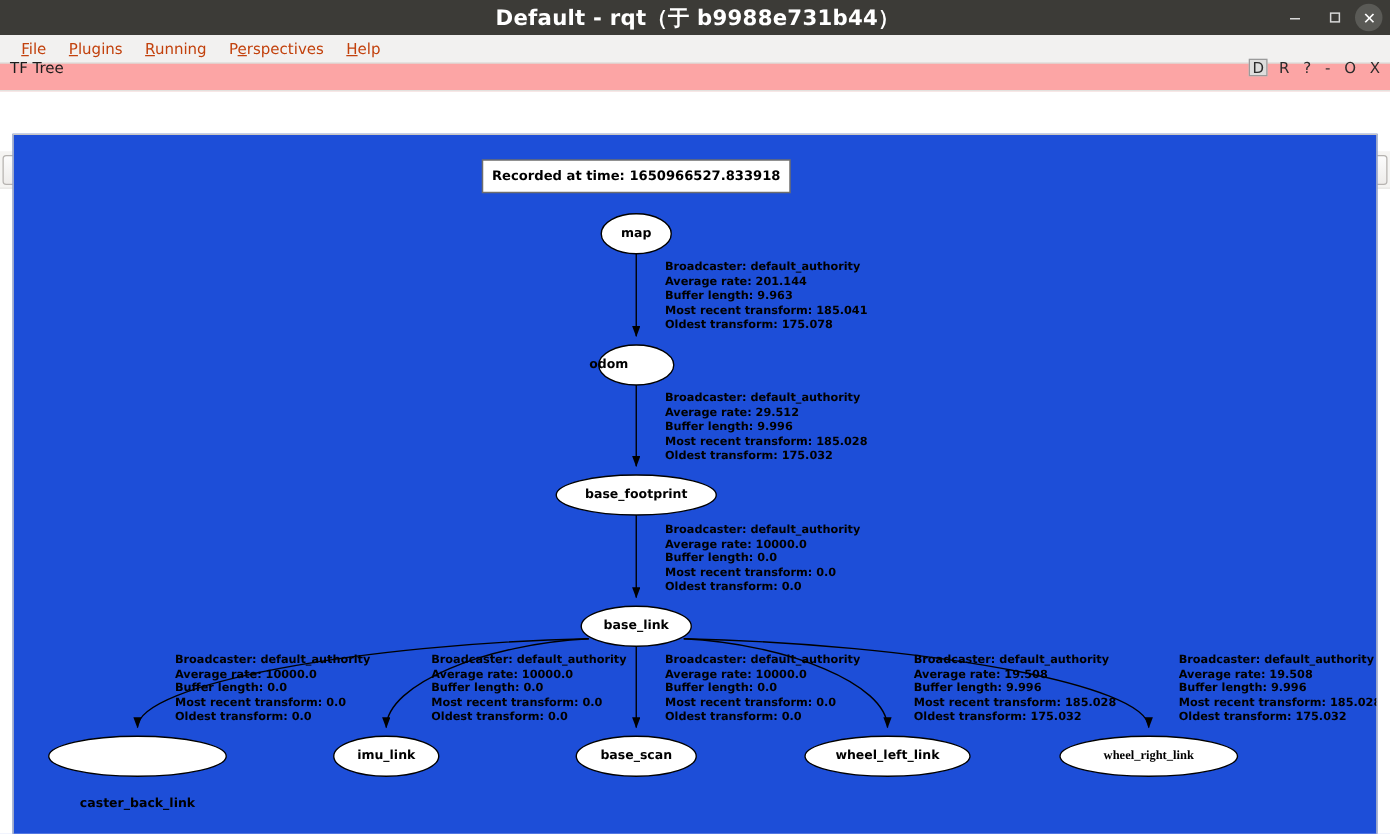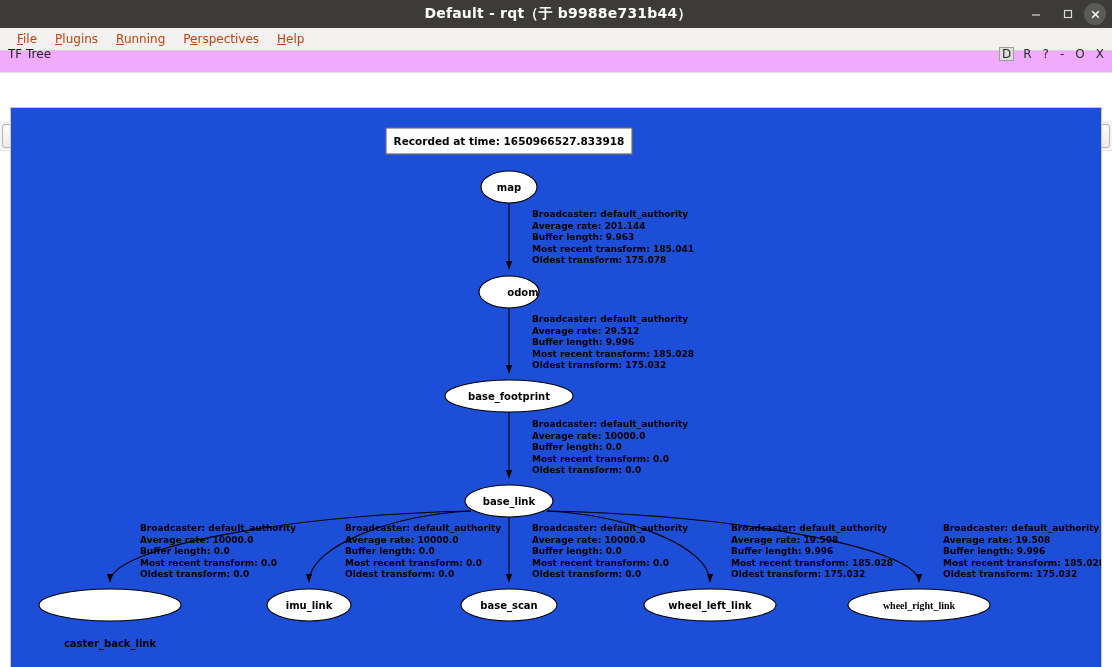--- a/index.html
+++ b/index.html
@@ -20,21 +20,21 @@
     height: 28px;
     background: #3c3b37;
     display: flex;
     align-items: center;
     position: relative;
   }
   .titlebar-title {
     flex: 1;
     text-align: center;
     color: #ffffff;
-    font-size: 14px;
+    font-size: 17px;
     font-weight: bold;
     letter-spacing: 0.2px;
     padding-left: 96px;
   }
   .win-controls {
     display: flex;
     align-items: center;
     height: 28px;
   }
   .win-btn {
@@ -70,21 +70,21 @@
     color: #c2410c;
     padding: 2px 9px;
     cursor: default;
     white-space: nowrap;
   }
   .menu-item .mn { text-decoration: underline; }
 
   
   .dockbar {
     height: 22px;
-    background: #f0abfc;
+    background: #fca5a5;
     display: flex;
     align-items: center;
     padding: 0 2px 15px 8px;
     box-sizing: border-box;
     border-bottom: 1px solid #e3e1de;
   }
   .dock-title {
     font-size: 12px;
     color: #1c1c1c;
   }
@@ -308,21 +308,21 @@
     <div class="banner-label" id="banner-text" style="left: 498px; top: 33px;">Recorded at time: 1650966527.833918</div>
   <div class="edge-label" style="left: 521px; top: 101px;"><div>Broadcaster: default_authority</div><div>Average rate: 201.144</div><div>Buffer length: 9.963</div><div>Most recent transform: 185.041</div><div>Oldest transform: 175.078</div></div>
       <div class="edge-label" style="left: 521px; top: 206px;"><div>Broadcaster: default_authority</div><div>Average rate: 29.512</div><div>Buffer length: 9.996</div><div>Most recent transform: 185.028</div><div>Oldest transform: 175.032</div></div>
       <div class="edge-label" style="left: 521px; top: 311px;"><div>Broadcaster: default_authority</div><div>Average rate: 10000.0</div><div>Buffer length: 0.0</div><div>Most recent transform: 0.0</div><div>Oldest transform: 0.0</div></div>
       <div class="edge-label" style="left: 129px; top: 415px;"><div>Broadcaster: default_authority</div><div>Average rate: 10000.0</div><div>Buffer length: 0.0</div><div>Most recent transform: 0.0</div><div>Oldest transform: 0.0</div></div>
       <div class="edge-label" style="left: 334px; top: 415px;"><div>Broadcaster: default_authority</div><div>Average rate: 10000.0</div><div>Buffer length: 0.0</div><div>Most recent transform: 0.0</div><div>Oldest transform: 0.0</div></div>
       <div class="edge-label" style="left: 521px; top: 415px;"><div>Broadcaster: default_authority</div><div>Average rate: 10000.0</div><div>Buffer length: 0.0</div><div>Most recent transform: 0.0</div><div>Oldest transform: 0.0</div></div>
       <div class="edge-label" style="left: 720px; top: 415px;"><div>Broadcaster: default_authority</div><div>Average rate: 19.508</div><div>Buffer length: 9.996</div><div>Most recent transform: 185.028</div><div>Oldest transform: 175.032</div></div>
       <div class="edge-label" style="left: 932px; top: 415px;"><div>Broadcaster: default_authority</div><div>Average rate: 19.508</div><div>Buffer length: 9.996</div><div>Most recent transform: 185.028</div><div>Oldest transform: 175.032</div></div>
       <div class="node-label" style="left: 498px; top: 79px;">map</div>
-      <div class="node-label" style="left: 512px; top: 184px;">odom</div>
+      <div class="node-label" style="left: 476px; top: 184px;">odom</div>
       <div class="node-label" style="left: 498px; top: 288px;">base_footprint</div>
       <div class="node-label" style="left: 498px; top: 393px;">base_link</div>
       <div class="node-label" style="left: 99px; top: 497px; margin-top: 38px;">caster_back_link</div>
       <div class="node-label" style="left: 298px; top: 497px;">imu_link</div>
       <div class="node-label" style="left: 498px; top: 497px;">base_scan</div>
       <div class="node-label" style="left: 699px; top: 497px;">wheel_left_link</div>
       <div class="node-label" style="left: 908px; top: 497px; font-family: Liberation Serif, serif;">wheel_right_link</div>
     </div>
   <div class="vscroll"></div>
 </div>

